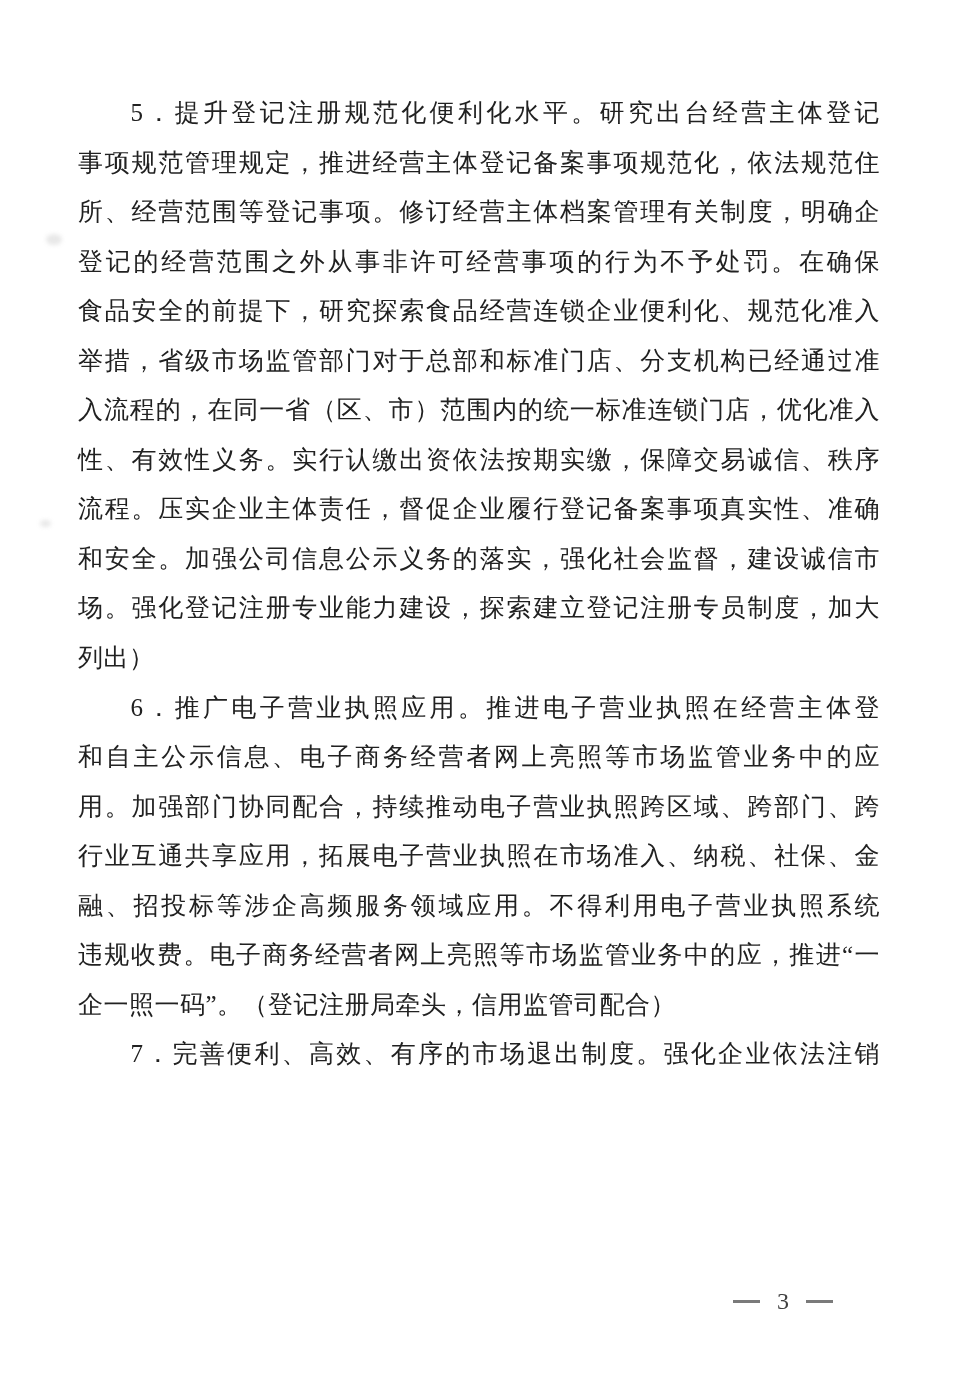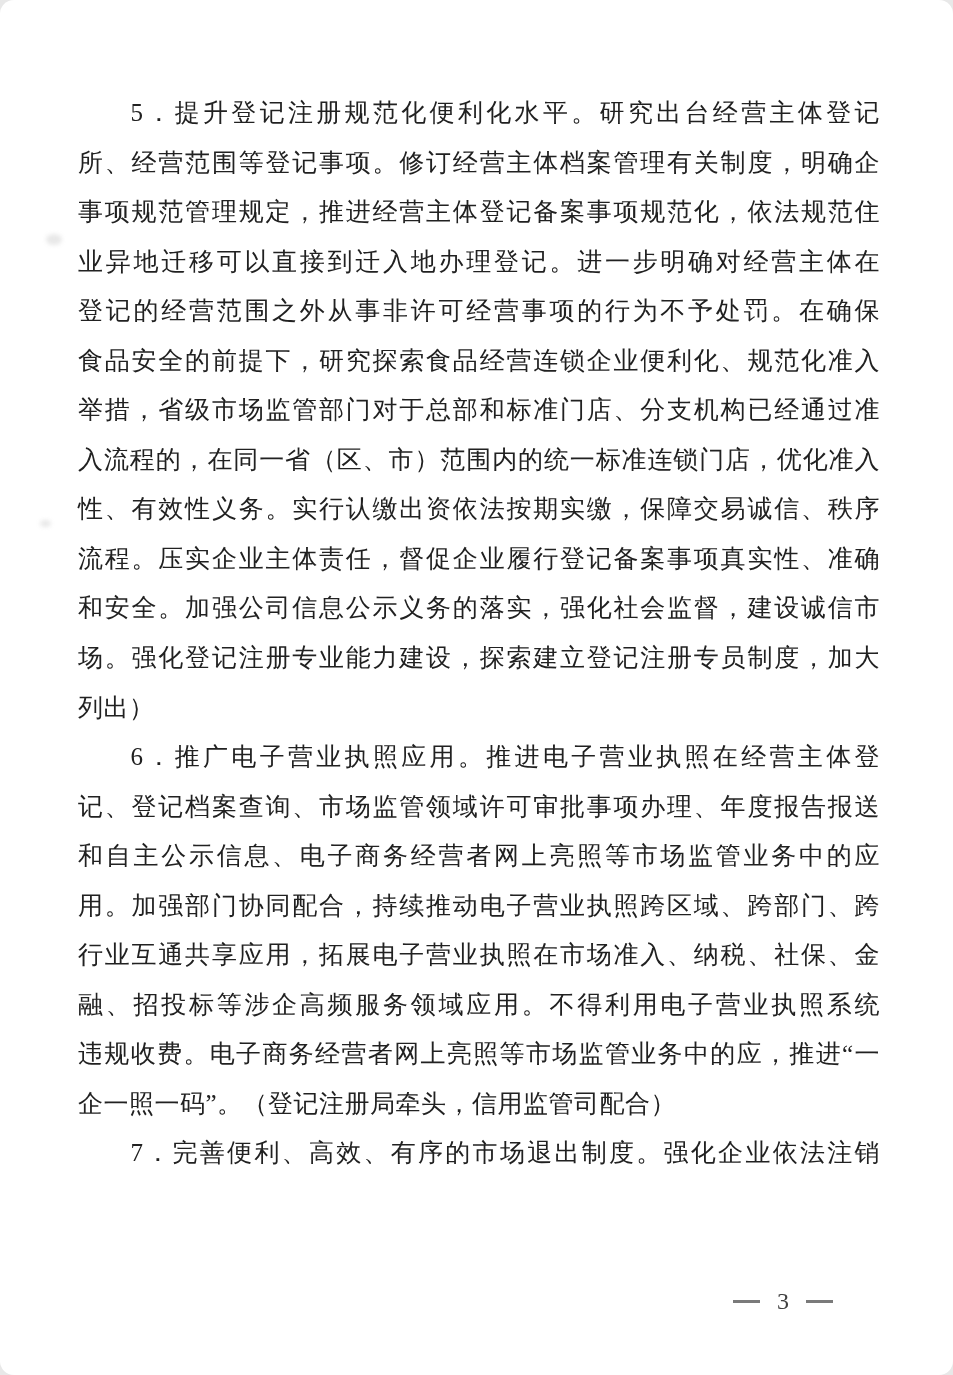--- a/index.html
+++ b/index.html
@@ -9,21 +9,20 @@
   }
   .page {
     position: relative;
     width: 953px;
     height: 1375px;
     background: #ffffff;
     font-family: "Liberation Serif", "DejaVu Serif", serif;
     color: #212121;
     overflow: hidden;
     margin: 0 auto;
-    border-radius: 14px;
   }
   .text-block {
     position: absolute;
     left: 78px;
     top: 88px;
     width: 802px;
   }
   .para { margin: 0; padding: 0; }
   .ln {
     height: 49.55px;
@@ -76,37 +75,35 @@
 </style>
 </head>
 <body>
 
 <div class="page">
 
   <div class="text-block">
 
     <div class="para">
       <div class="ln first">5．提升登记注册规范化便利化水平。研究出台经营主体登记</div>
+      <div class="ln">事项规范管理规定，推进经营主体登记备案事项规范化，依法规范住</div>
       <div class="ln">所、经营范围等登记事项。修订经营主体档案管理有关制度，明确企</div>
-      <div class="ln">事项规范管理规定，推进经营主体登记备案事项规范化，依法规范住</div>
-      <div class="ln">业异地迁移可以直接到迁入地办理登记。进一步明确对经营主体在</div>
       <div class="ln">登记的经营范围之外从事非许可经营事项的行为不予处罚。在确保</div>
       <div class="ln">食品安全的前提下，研究探索食品经营连锁企业便利化、规范化准入</div>
       <div class="ln">举措，省级市场监管部门对于总部和标准门店、分支机构已经通过准</div>
       <div class="ln">入流程的，在同一省（区、市）范围内的统一标准连锁门店，优化准入</div>
       <div class="ln">性、有效性义务。实行认缴出资依法按期实缴，保障交易诚信、秩序</div>
       <div class="ln">流程。压实企业主体责任，督促企业履行登记备案事项真实性、准确</div>
       <div class="ln">和安全。加强公司信息公示义务的落实，强化社会监督，建设诚信市</div>
       <div class="ln">场。强化登记注册专业能力建设，探索建立登记注册专员制度，加大</div>
       <div class="ln end">列出）</div>
     </div>
 
     <div class="para">
       <div class="ln first">6．推广电子营业执照应用。推进电子营业执照在经营主体登</div>
-      <div class="ln">记、登记档案查询、市场监管领域许可审批事项办理、年度报告报送</div>
       <div class="ln">和自主公示信息、电子商务经营者网上亮照等市场监管业务中的应</div>
       <div class="ln">用。加强部门协同配合，持续推动电子营业执照跨区域、跨部门、跨</div>
       <div class="ln">行业互通共享应用，拓展电子营业执照在市场准入、纳税、社保、金</div>
       <div class="ln">融、招投标等涉企高频服务领域应用。不得利用电子营业执照系统</div>
       <div class="ln">违规收费。电子商务经营者网上亮照等市场监管业务中的应，推进“一</div>
       <div class="ln end">企一照一码”。（登记注册局牵头，信用监管司配合）</div>
     </div>
 
     <div class="para">
       <div class="ln first">7．完善便利、高效、有序的市场退出制度。强化企业依法注销</div>

